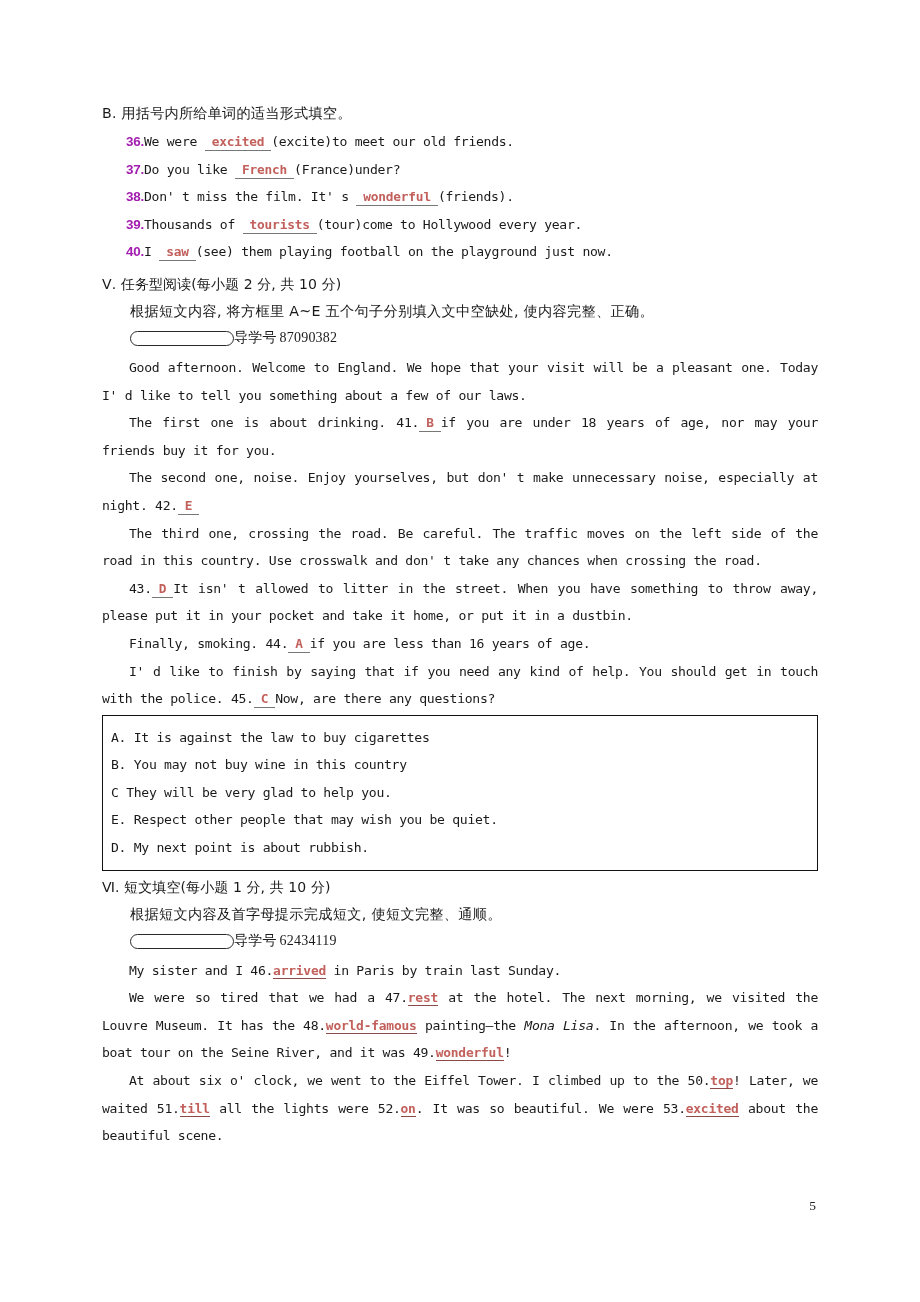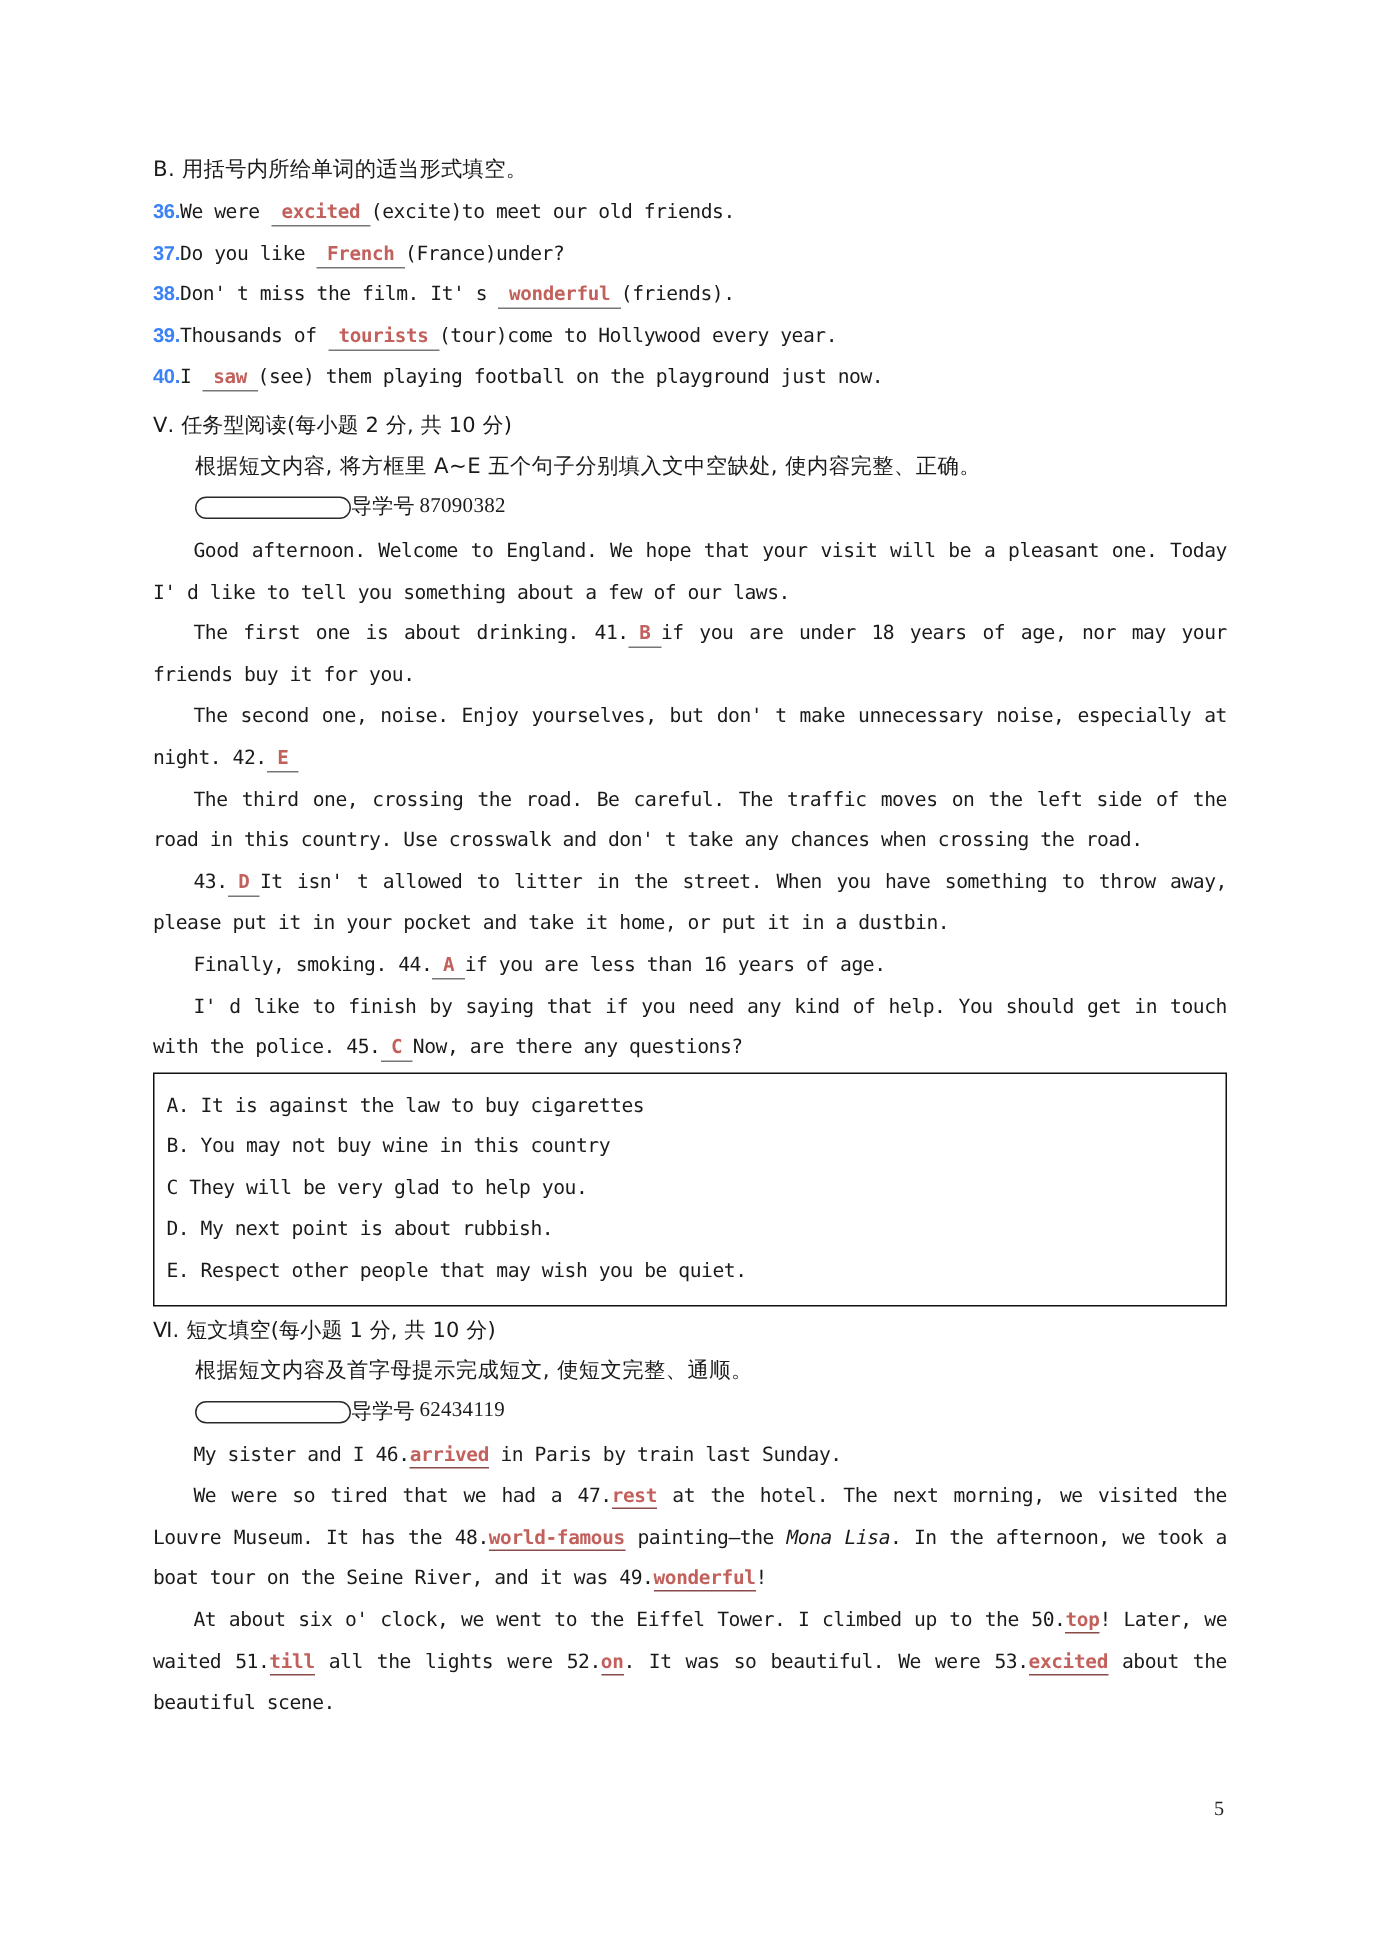--- a/index.html
+++ b/index.html
@@ -48,22 +48,23 @@
   .item {
     display: block;
     margin: 0;
     height: 27.6px;
     white-space: nowrap;
   }
   .item-num {
     font-family: "Liberation Sans", "DejaVu Sans", sans-serif;
     font-weight: bold;
     font-size: 13.4px;
-    color: #3b82f6;
+    color: #a21caf;
     letter-spacing: -0.2px;
+    margin-left: 24px;
   }
   .item-txt {
     font-family: "DejaVu Sans Mono", "Liberation Mono", monospace;
     font-size: 13.1px;
     letter-spacing: -0.3px;
   }
 
   
   .ans {
     color: #c2605c;
@@ -199,22 +200,22 @@
         <p class="para indent"><span>The third one, crossing the road. Be careful. The traffic moves on the left side of the road in this country. Use crosswalk and don' t take any chances when crossing the road.</span></p>
         <p class="para indent"><span>43.</span><span class="ans">D</span><span>It isn' t allowed to litter in the street. When you have something to throw away, please put it in your pocket and take it home, or put it in a dustbin.</span></p>
         <p class="para indent"><span>Finally, smoking. 44.</span><span class="ans">A</span><span>if you are less than 16 years of age.</span></p>
         <p class="para indent"><span>I' d like to finish by saying that if you need any kind of help. You should get in touch with the police. 45.</span><span class="ans">C</span><span>Now, are there any questions?</span></p>
       </div>
 
     <div class="opt-box" id="options-box">
         <div class="opt-line">A. It is against the law to buy cigarettes</div>
         <div class="opt-line">B. You may not buy wine in this country</div>
         <div class="opt-line">C They will be very glad to help you.</div>
+        <div class="opt-line">E. Respect other people that may wish you be quiet.</div>
         <div class="opt-line">D. My next point is about rubbish.</div>
-        <div class="opt-line">E. Respect other people that may wish you be quiet.</div>
       </div>
 
     <div class="sec-head" style="margin-top:3px;">Ⅵ. 短文填空(每小题 1 分, 共 10 分)</div>
     <div class="sec-instr">根据短文内容及首字母提示完成短文, 使短文完整、通顺。</div>
     <div class="daoxue-row">
       <span class="pill"></span>
       <span class="daoxue-label">导学号</span>
       <span class="daoxue-num">62434119</span>
     </div>
 

